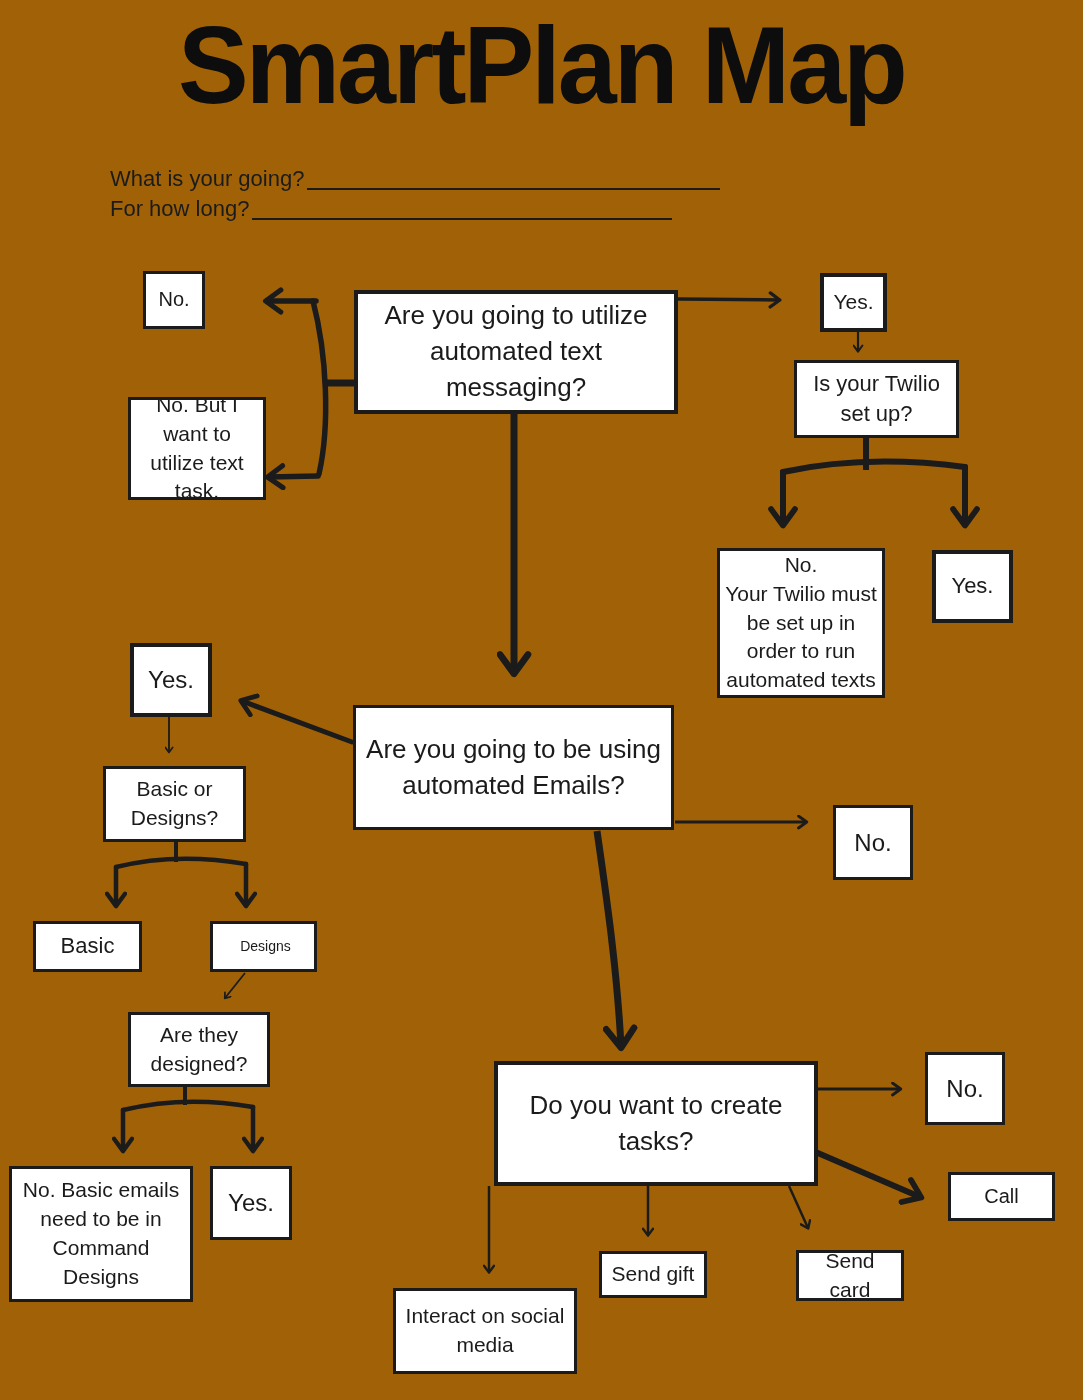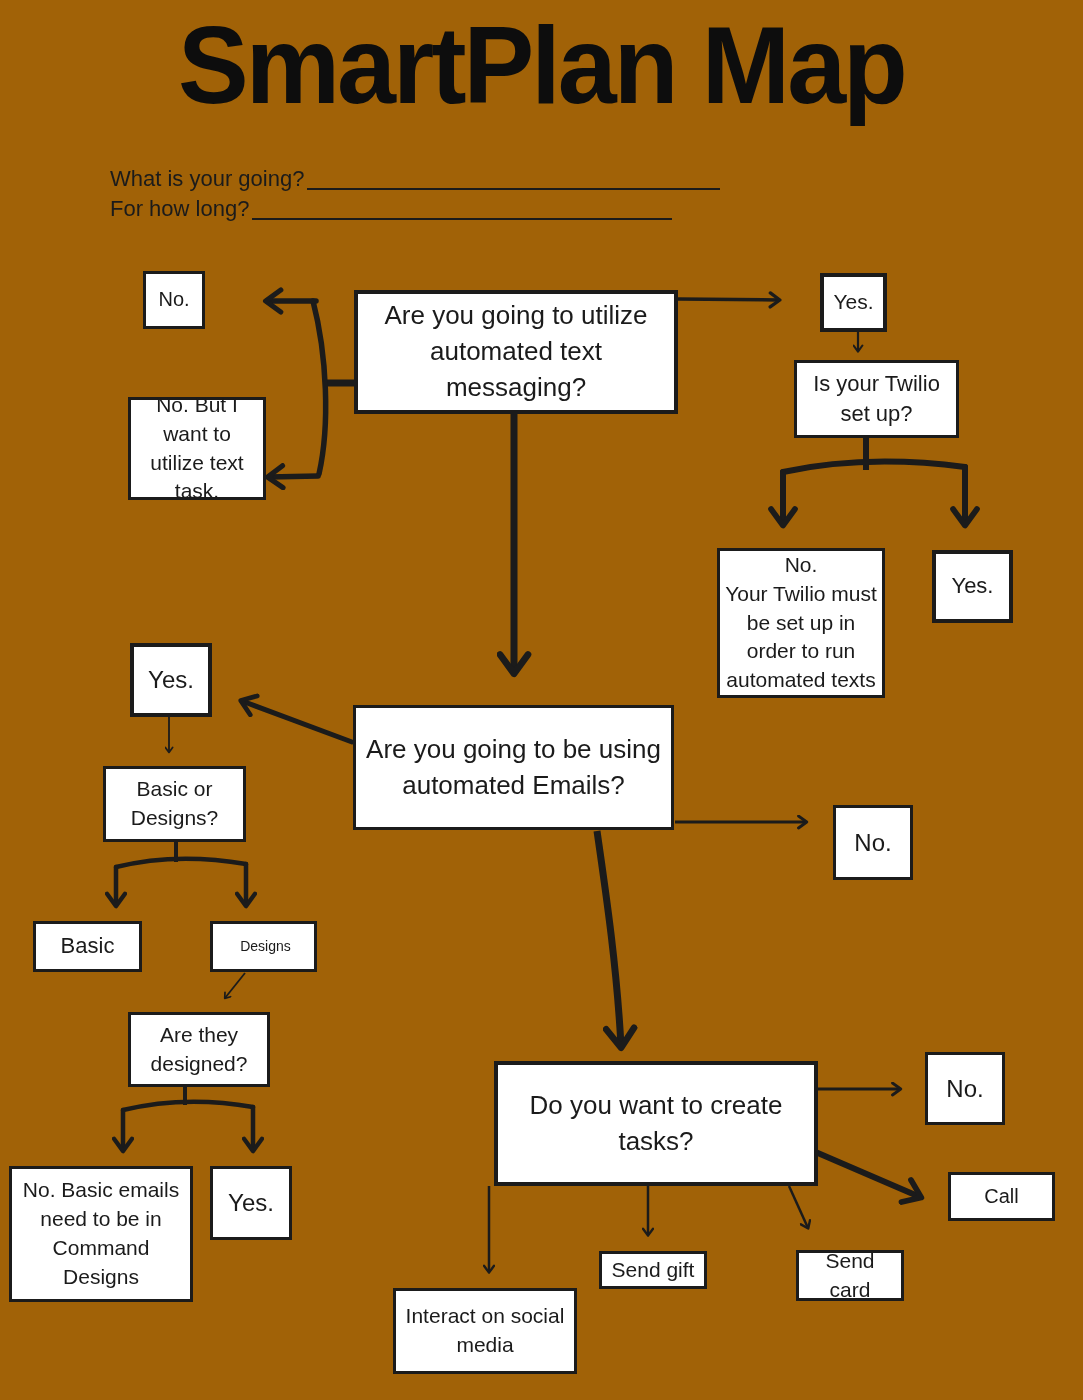--- a/index.html
+++ b/index.html
@@ -135,18 +135,18 @@
       <div class="node" style="left: 103px; top: 766px; width: 143px; height: 76px; font-size: 21px; border-width: 3px;">Basic or Designs?</div>
       <div class="node" style="left: 833px; top: 805px; width: 80px; height: 75px; font-size: 24px; border-width: 3px;">No.</div>
       <div class="node" style="left: 33px; top: 921px; width: 109px; height: 51px; font-size: 22px; border-width: 3px;">Basic</div>
       <div class="node" style="left: 210px; top: 921px; width: 107px; height: 51px; font-size: 14px; border-width: 3px; padding-left: 8px;">Designs</div>
       <div class="node" style="left: 128px; top: 1012px; width: 142px; height: 75px; font-size: 21px; border-width: 3px;">Are they designed?</div>
       <div class="node" style="left: 465px; top: 1061px; width: 324px; height: 125px; font-size: 26px; border-width: 4px; margin-left: 29px;">Do you want to create tasks?</div>
       <div class="node" style="left: 925px; top: 1052px; width: 80px; height: 73px; font-size: 24px; border-width: 3px;">No.</div>
       <div class="node" style="left: 9px; top: 1166px; width: 184px; height: 136px; font-size: 21px; border-width: 3px;">No. Basic emails need to be in Command Designs</div>
       <div class="node" style="left: 210px; top: 1166px; width: 82px; height: 74px; font-size: 24px; border-width: 3px;">Yes.</div>
       <div class="node" style="left: 948px; top: 1172px; width: 107px; height: 49px; font-size: 20px; border-width: 3px;">Call</div>
-      <div class="node" style="left: 599px; top: 1251px; width: 108px; height: 38px; font-size: 21px; border-width: 3px;">Send gift</div>
+      <div class="node" style="left: 599px; top: 1251px; width: 108px; height: 47px; font-size: 21px; border-width: 3px;">Send gift</div>
       <div class="node" style="left: 796px; top: 1250px; width: 108px; height: 51px; font-size: 21px; border-width: 3px;">Send card</div>
       <div class="node" style="left: 393px; top: 1288px; width: 184px; height: 86px; font-size: 21px; border-width: 3px;">Interact on social media</div>
     </div>
 
 </div>
 
 </body></html>

